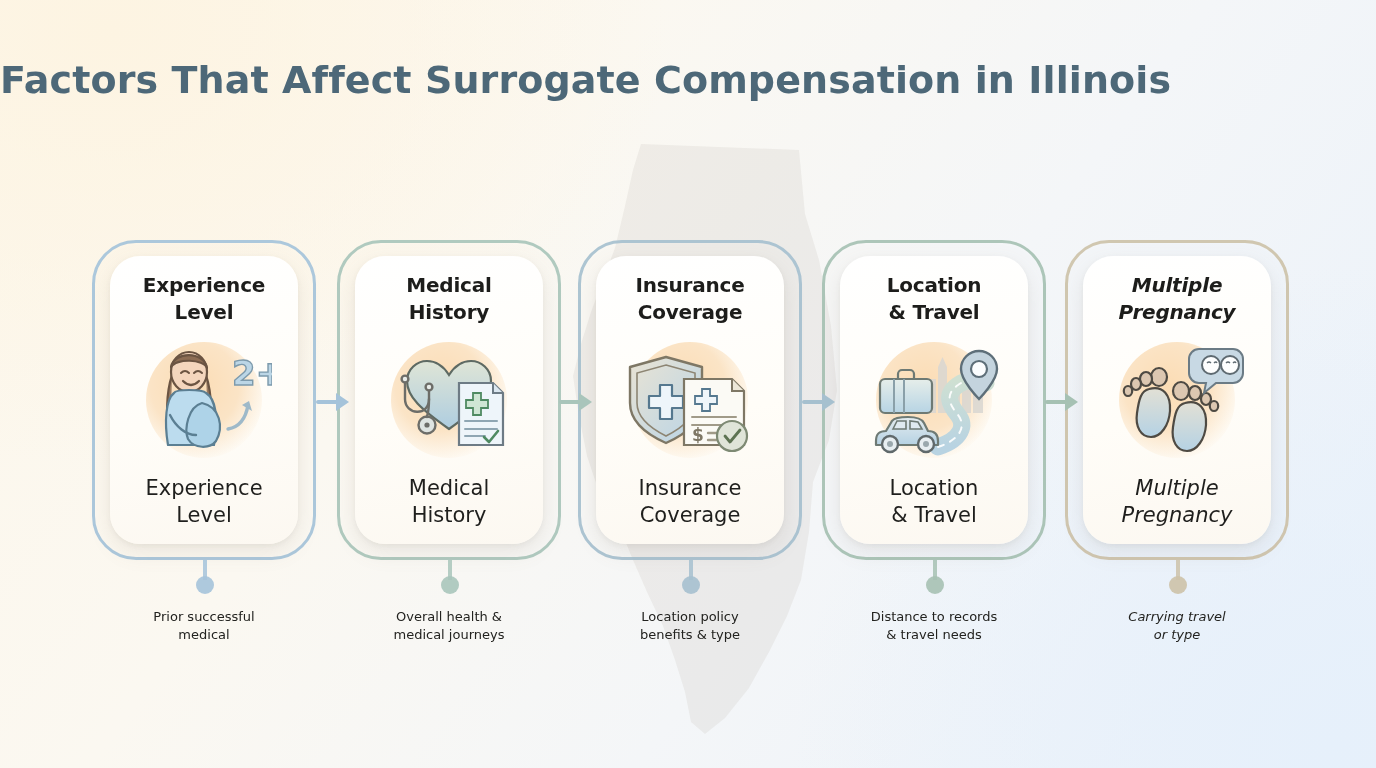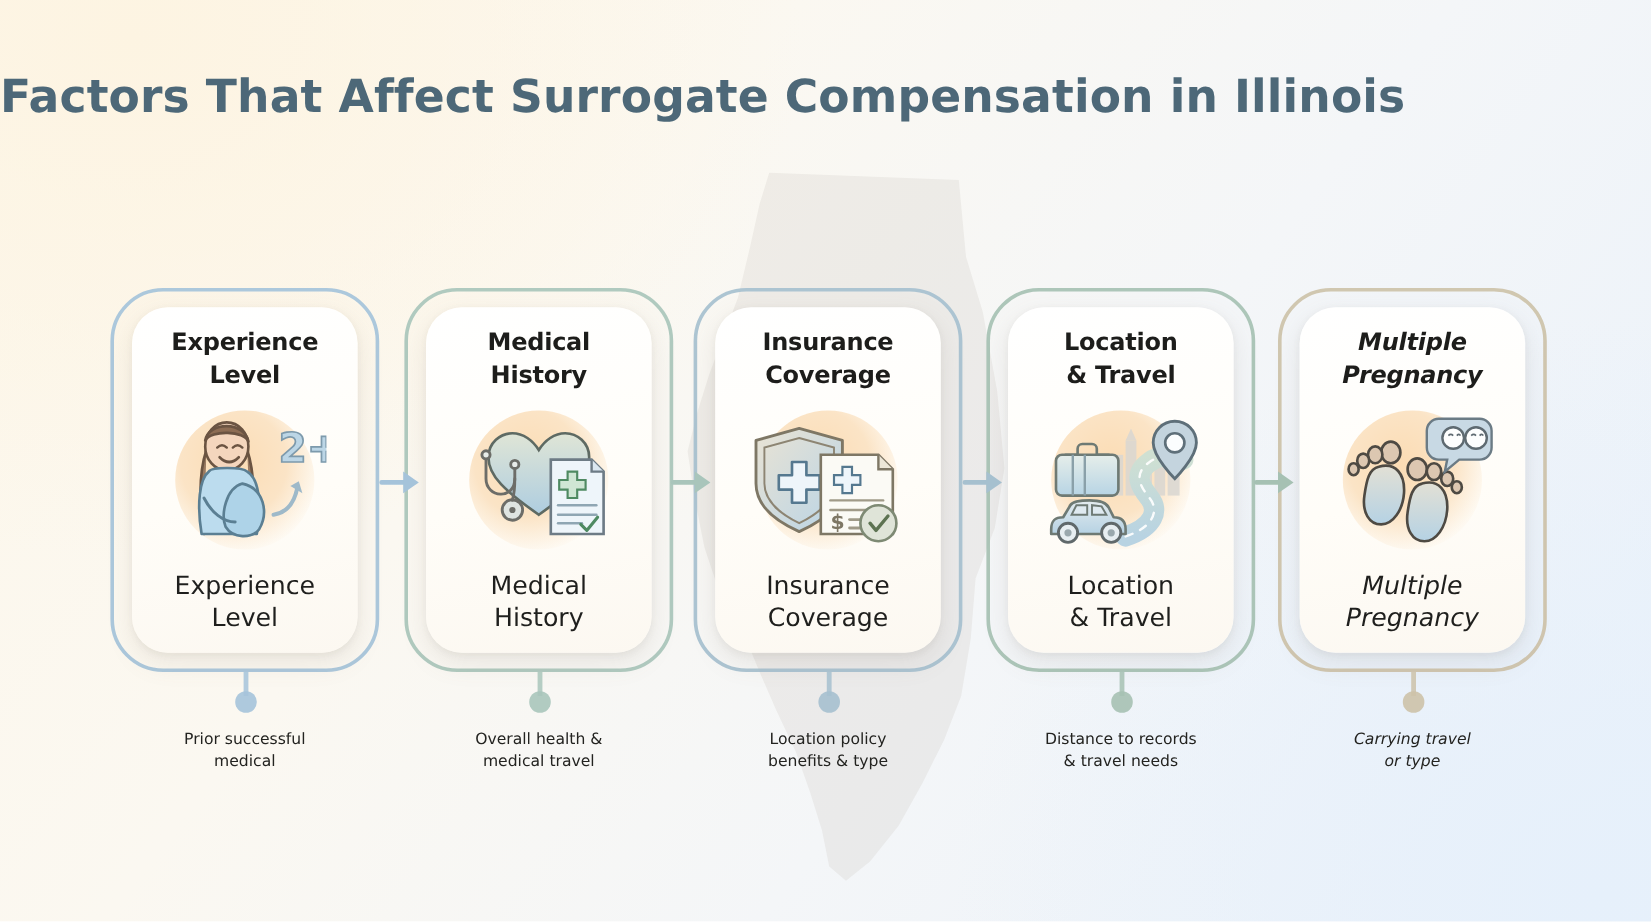--- a/index.html
+++ b/index.html
@@ -235,21 +235,21 @@
         </div>
         <div class="card-label">
           <span>Medical</span><br>
           <span>History</span>
         </div>
       </div>
       <div class="stem"></div>
       <div class="dot"></div>
       <div class="caption">
         <span>Overall health &amp;</span><br>
-        <span>medical travel</span>
+        <span>medical journeys</span>
       </div>
     </div>
 
     <div class="node" style="left:578px; --accent:#a6c0cf;">
       <div class="node-outline"></div>
       <div class="card">
         <div class="card-title">
           <span>Insurance</span><br>
           <span>Coverage</span>
         </div>

